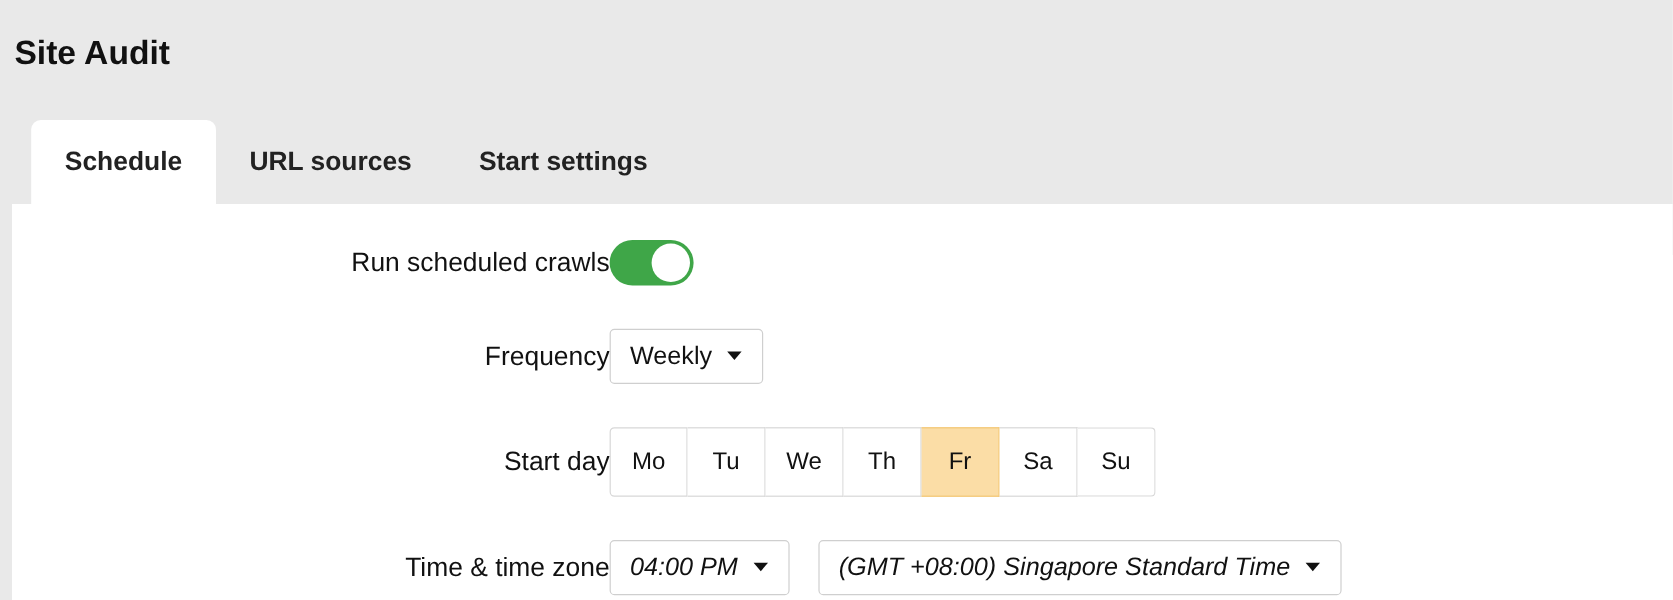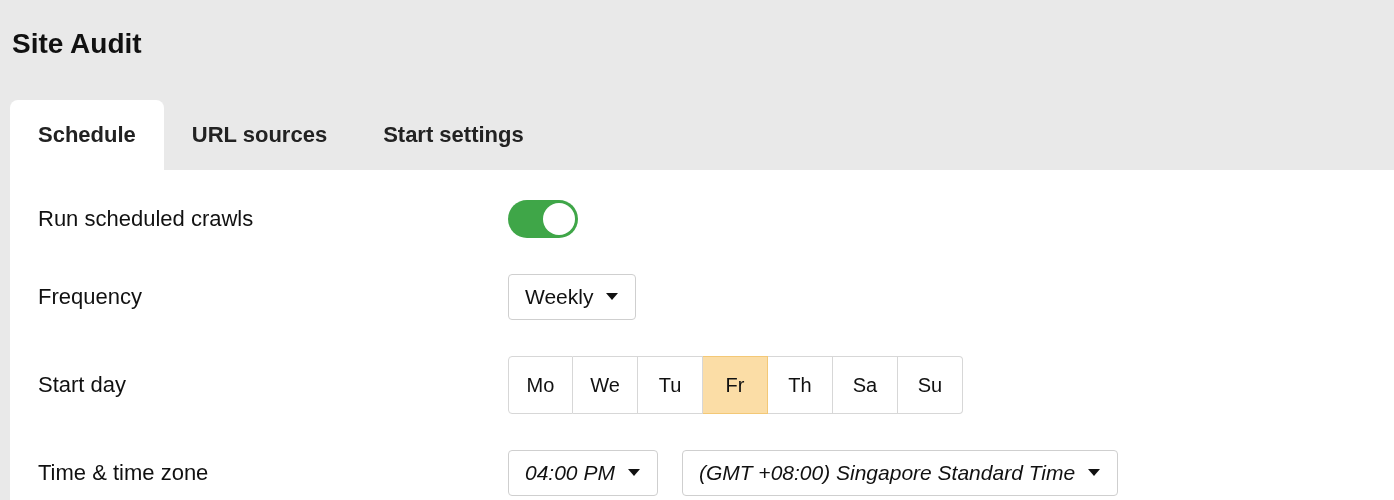--- a/index.html
+++ b/index.html
@@ -10,21 +10,21 @@
     font-size: 28px;
     font-weight: 700;
     color: #111;
     padding: 28px 0 0 12px;
   }
 
   .tabs-row {
     display: flex;
     align-items: flex-end;
     margin-top: 40px;
-    padding-left: 10px;
+    padding-left: 26px;
     gap: 0;
   }
   .tab {
     padding: 22px 28px 22px 28px;
     font-size: 22px;
     font-weight: 700;
     color: #222;
     border-radius: 8px 8px 0 0;
     cursor: pointer;
   }
@@ -37,20 +37,21 @@
     width: calc(100% - 10px);
     margin-left: 10px;
     padding: 30px 28px;
     min-height: 320px;
   }
 
   .form-row {
     display: flex;
     align-items: center;
     margin-bottom: 36px;
+    text-align: right;
   }
   .form-row:last-child { margin-bottom: 0; }
 
   .row-label {
     width: 470px;
     font-size: 22px;
     color: #111;
   }
 
   
@@ -150,24 +151,24 @@
             <path d="M1 1 L7 8 L13 1 Z" fill="#111"></path>
           </svg>
       </span>
     </div>
   </div>
 
   <div class="form-row">
     <div class="row-label">Start day</div>
     <div class="day-group">
       <div class="day">Mo</div>
+      <div class="day">Tu</div>
       <div class="day">We</div>
-      <div class="day">Tu</div>
+      <div class="day">Th</div>
       <div class="day selected">Fr</div>
-      <div class="day">Th</div>
       <div class="day">Sa</div>
       <div class="day">Su</div>
     </div>
   </div>
 
   <div class="form-row">
     <div class="row-label">Time &amp; time zone</div>
     <div class="time-group">
       <div class="select">
         <span>04:00 PM</span>

